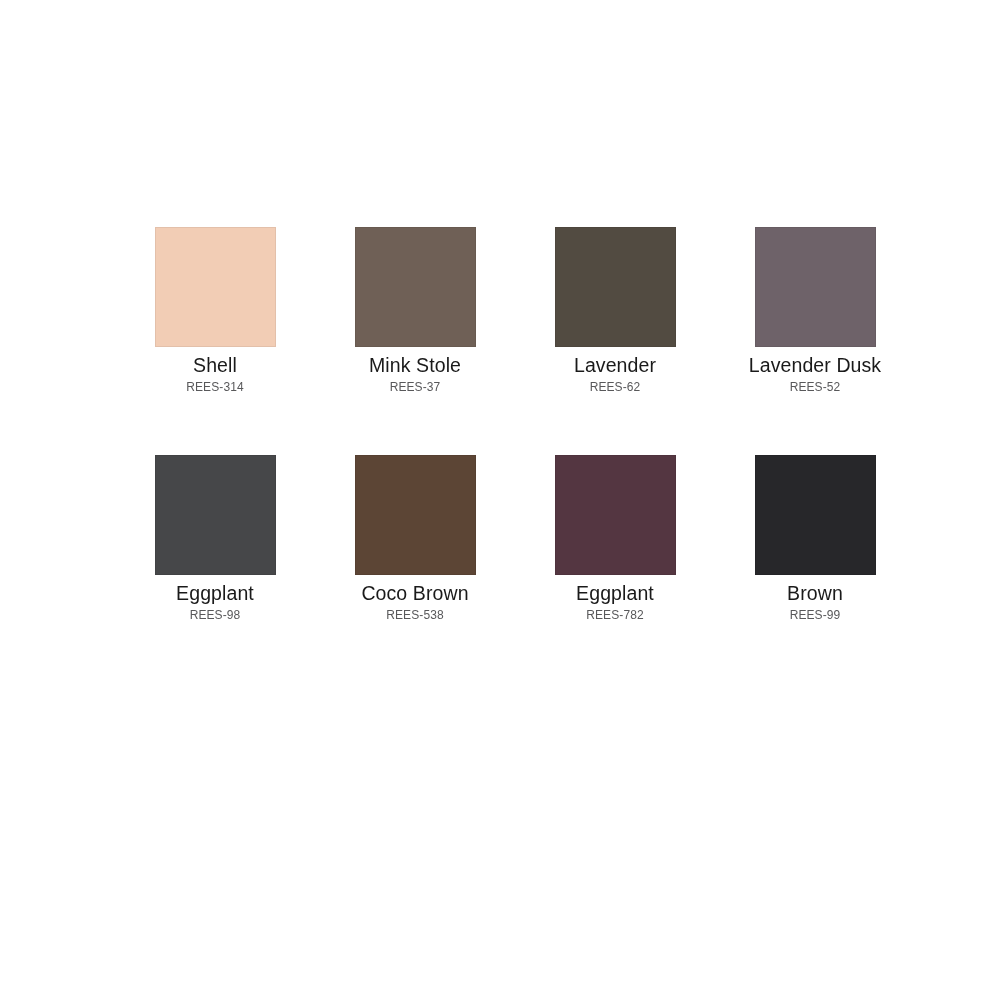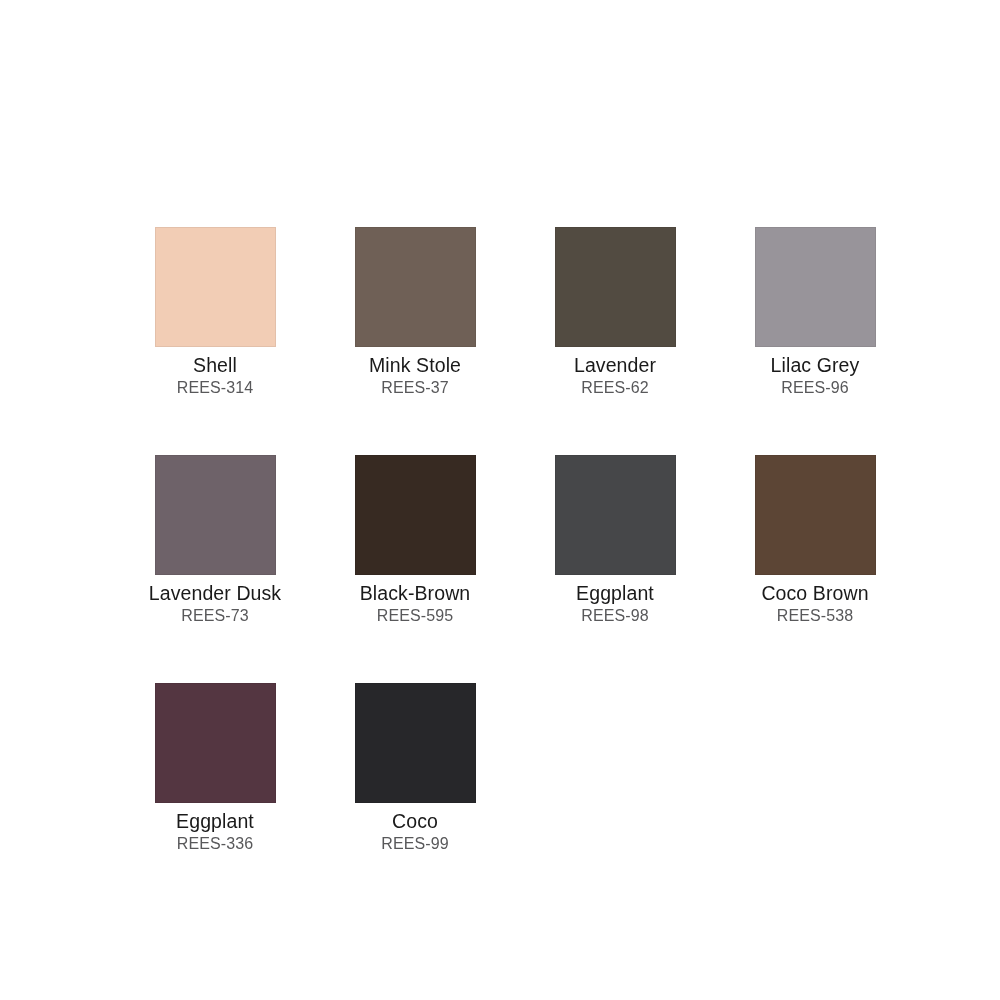--- a/index.html
+++ b/index.html
@@ -55,21 +55,21 @@
     font-size: 19.5px;
     line-height: 23px;
     color: #1a1a1a;
     white-space: nowrap;
     text-align: center;
     letter-spacing: 0.1px;
   }
 
   .swatch-code {
     margin-top: 1px;
-    font-size: 16px;
+    font-size: 12px;
     line-height: 19px;
     color: #58585a;
     white-space: nowrap;
     text-align: center;
     letter-spacing: 0.1px;
   }
 </style>
 </head>
 <body>
 
@@ -84,48 +84,38 @@
         <div class="swatch-chip" style="background: rgb(111, 96, 86);"></div>
         <div class="swatch-name">Mink Stole</div>
         <div class="swatch-code">REES-37</div>
       </div>
       <div class="swatch-cell">
         <div class="swatch-chip" style="background: rgb(82, 75, 65);"></div>
         <div class="swatch-name">Lavender</div>
         <div class="swatch-code">REES-62</div>
       </div>
       <div class="swatch-cell">
-        <div class="swatch-chip" style="background: rgb(152, 148, 154);"></div>
-        <div class="swatch-name">Lilac Grey</div>
-        <div class="swatch-code">REES-96</div>
-      </div>
-      <div class="swatch-cell">
         <div class="swatch-chip" style="background: rgb(110, 98, 105);"></div>
         <div class="swatch-name">Lavender Dusk</div>
-        <div class="swatch-code">REES-73</div>
-      </div>
-      <div class="swatch-cell">
-        <div class="swatch-chip" style="background: rgb(55, 42, 34);"></div>
-        <div class="swatch-name">Black-Brown</div>
-        <div class="swatch-code">REES-595</div>
+        <div class="swatch-code">REES-52</div>
       </div>
       <div class="swatch-cell">
         <div class="swatch-chip" style="background: rgb(70, 71, 73);"></div>
         <div class="swatch-name">Eggplant</div>
         <div class="swatch-code">REES-98</div>
       </div>
       <div class="swatch-cell">
         <div class="swatch-chip" style="background: rgb(92, 69, 53);"></div>
         <div class="swatch-name">Coco Brown</div>
         <div class="swatch-code">REES-538</div>
       </div>
       <div class="swatch-cell">
         <div class="swatch-chip" style="background: rgb(84, 54, 65);"></div>
         <div class="swatch-name">Eggplant</div>
-        <div class="swatch-code">REES-336</div>
+        <div class="swatch-code">REES-782</div>
       </div>
       <div class="swatch-cell">
         <div class="swatch-chip" style="background: rgb(39, 39, 42);"></div>
-        <div class="swatch-name">Coco</div>
+        <div class="swatch-name">Brown</div>
         <div class="swatch-code">REES-99</div>
       </div>
     </div>
 </div>
 
 </body></html>

